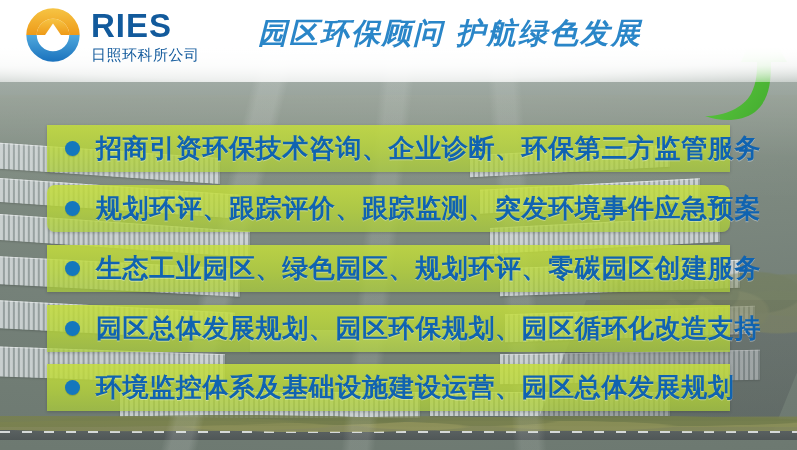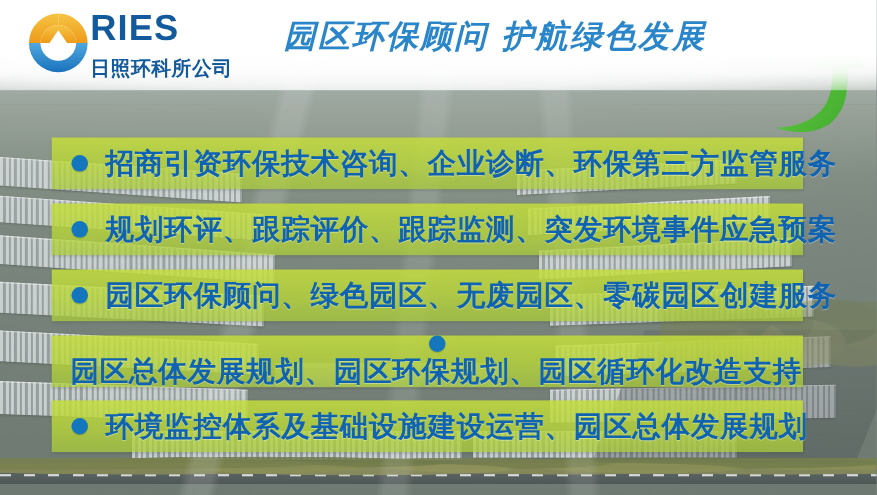--- a/index.html
+++ b/index.html
@@ -72,30 +72,30 @@
   }
   .haze { position:absolute; inset:0; background:linear-gradient(180deg, rgba(255,255,255,.30) 0%, rgba(255,255,255,.06) 22%, rgba(255,255,255,0) 45%); }
 
   
   .header {
     position:absolute; left:0; top:0; width:797px; height:82px; z-index:20;
     background:
       radial-gradient(120% 160% at 42% 0%, rgba(255,255,255,.99) 0%, rgba(255,255,255,.96) 38%, rgba(255,255,255,.80) 62%, rgba(255,255,255,.35) 82%, rgba(255,255,255,0) 100%),
       linear-gradient(180deg, #ffffff 0%, #ffffff 58%, rgba(255,255,255,.72) 80%, rgba(255,255,255,0) 100%);
   }
-  .logo-wrap { position:absolute; left:24px; top:6px; display:flex; align-items:center; }
+  .logo-wrap { position:absolute; left:24px; top:6px; display:flex; align-items:center; gap:9px; }
   .logo-mark { width:58px; height:58px; position:relative; }
   .logo-text { display:flex; flex-direction:column; line-height:1; padding-top:2px; }
   .logo-ries {
     font-family:"Liberation Sans",sans-serif;
     font-size:33px; font-weight:700; color:#125a9c; letter-spacing:1px;
   }
   .logo-cn {
-    font-size:18px; font-weight:700; color:#125a9c; letter-spacing:.5px;
-    margin-top:13px;
+    font-size:15px; font-weight:400; color:#125a9c; letter-spacing:.5px;
+    margin-top:6px;
   }
   .headline {
     position:absolute; left:258px; top:14px;
     font-size:29px; font-weight:700; font-style:italic;
     color:#2a86c8; letter-spacing:2px; white-space:nowrap;
     text-shadow:0 1px 0 rgba(255,255,255,.9);
   }
   .arrow-wrap { position:absolute; right:8px; top:12px; width:86px; height:112px; z-index:19; }
 
   
@@ -110,23 +110,23 @@
     width:15px; height:15px; border-radius:50%;
     background:#1477bd; margin-left:18px; flex:0 0 auto;
     box-shadow:0 1px 1px rgba(0,0,0,.15);
   }
   .bar .txt {
     margin-left:16px; font-size:26px; font-weight:700; color:#1063b0;
     letter-spacing:.6px; white-space:nowrap;
     text-shadow:0 1px 0 rgba(255,255,255,.35);
   }
   .bar:nth-child(1){ top:125px; }
-  .bar:nth-child(2){ top:185px; }
+  .bar:nth-child(2){ top:185px;border-radius:8px; }
   .bar:nth-child(3){ top:245px; }
-  .bar:nth-child(4){ top:305px;flex-direction:column; }
+  .bar:nth-child(4){ top:305px; }
   .bar:nth-child(5){ top:364px; }
 </style>
 </head>
 <body>
 
 <div id="stage">
 
   <div class="bg-photo">
     <div class="bg-sky"></div>
     <div class="bg-ground"></div>
@@ -216,21 +216,21 @@
       <span class="txt">招商引资环保技术咨询、企业诊断、环保第三方监管服务</span>
     </div>
 
     <div class="bar">
       <span class="dot"></span>
       <span class="txt">规划环评、跟踪评价、跟踪监测、突发环境事件应急预案</span>
     </div>
 
     <div class="bar">
       <span class="dot"></span>
-      <span class="txt">园区环保顾问、绿色园区、无废园区、零碳园区创建服务</span>
+      <span class="txt">生态工业园区、绿色园区、规划环评、零碳园区创建服务</span>
     </div>
 
     <div class="bar">
       <span class="dot"></span>
       <span class="txt">园区总体发展规划、园区环保规划、园区循环化改造支持</span>
     </div>
 
     <div class="bar">
       <span class="dot"></span>
       <span class="txt">环境监控体系及基础设施建设运营、园区总体发展规划</span>

